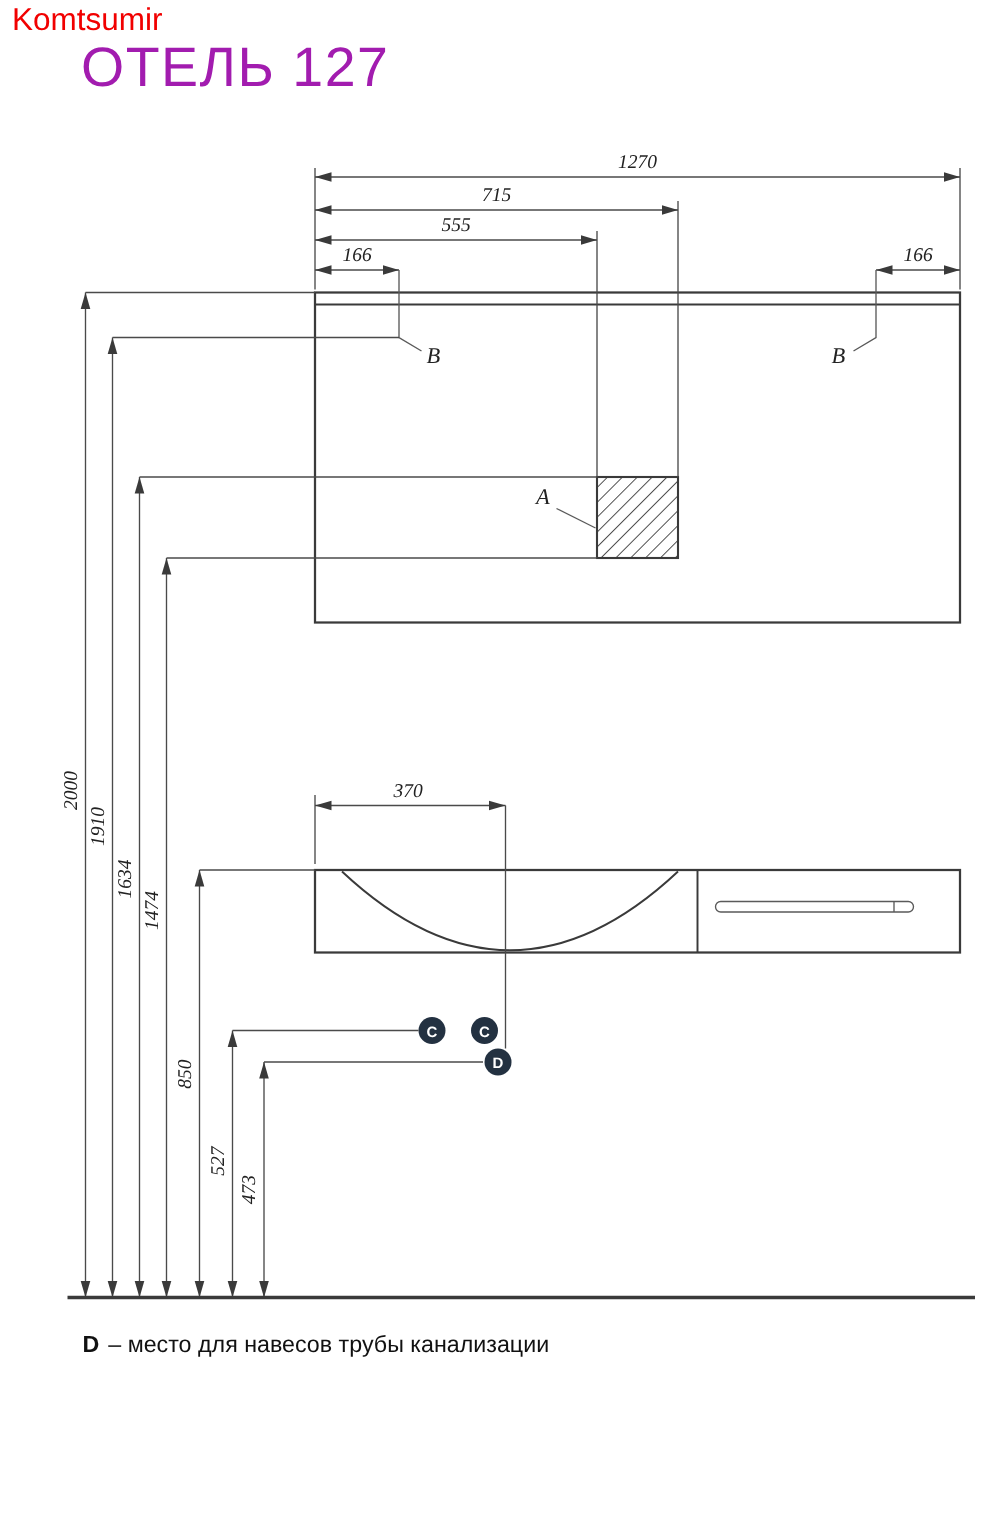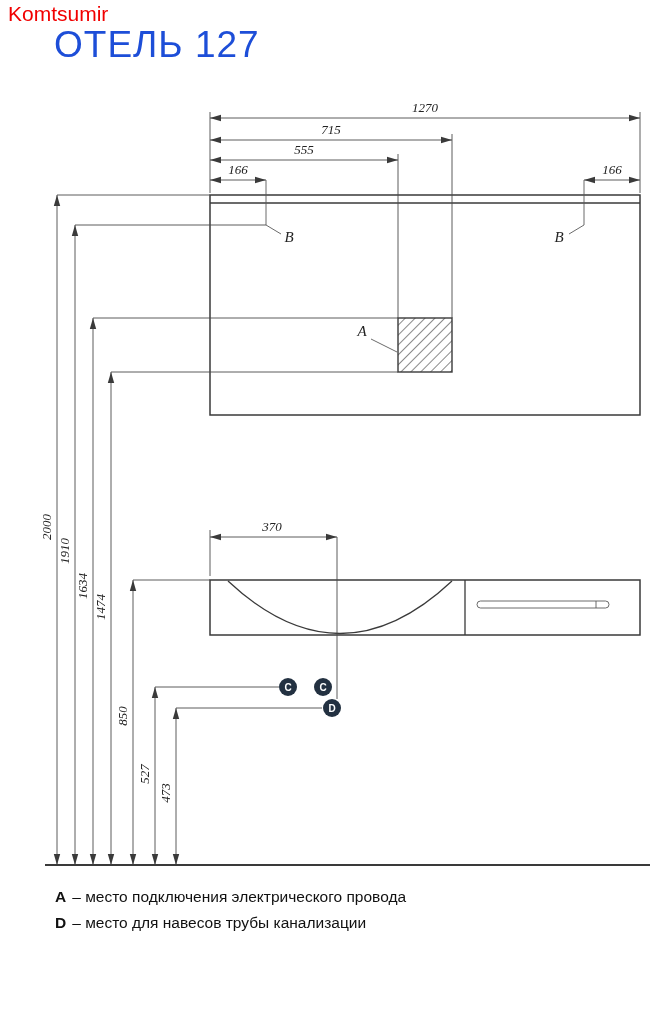--- a/index.html
+++ b/index.html
@@ -9,21 +9,21 @@
     position: relative;
     font-family: "Liberation Sans", sans-serif;
     overflow: hidden;
   }
   .watermark {
     position: absolute; left: 8px; top: 2px;
     font-size: 21px; color: #f10000;
   }
   .title {
     position: absolute; left: 54px; top: 24px;
-    font-size: 37px; color: #1d4ed8; letter-spacing: 1px;
+    font-size: 37px; color: #a21caf; letter-spacing: 1px;
   }
   svg.drawing { position: absolute; left: 0; top: 0; }
   .outline { stroke: #3a3a3a; stroke-width: 1.5; fill: #ffffff; }
   .ln   { stroke: #3a3a3a; stroke-width: 1.3; fill: none; }
   .thin { stroke: #5a5a5a; stroke-width: 0.9; fill: none; }
   .dim  { stroke: #4a4a4a; stroke-width: 0.9; fill: none; }
   .floor{ stroke: #3a3a3a; stroke-width: 2.2; }
   .dimtxt { font: italic 13px "Liberation Serif", serif; fill: #222; }
   .mark   { font: italic 15px "Liberation Serif", serif; fill: #222; }
   .ctxt   { font: bold 10px "Liberation Sans", sans-serif; fill: #ffffff; }
@@ -160,18 +160,15 @@
     <line x1="176" y1="708" x2="176" y2="865" class="dim" marker-start="url(#arr)" marker-end="url(#arr)"></line>
     <line x1="176" y1="708" x2="322" y2="708" class="dim"></line>
     <text transform="rotate(-90 170 793)" x="170" y="793" class="dimtxt" text-anchor="middle">473</text>
   </g>
 
   <line x1="45" y1="865" x2="650" y2="865" class="floor"></line>
 </svg>
 
 <div class="legend">
   <div class="legend-row">
-    <span class="legend-key">A</span><span class="legend-text">– место подключения электрического провода</span>
-  </div>
-  <div class="legend-row">
     <span class="legend-key">D</span><span class="legend-text">– место для навесов трубы канализации</span>
   </div>
 </div>
 
 </body></html>

